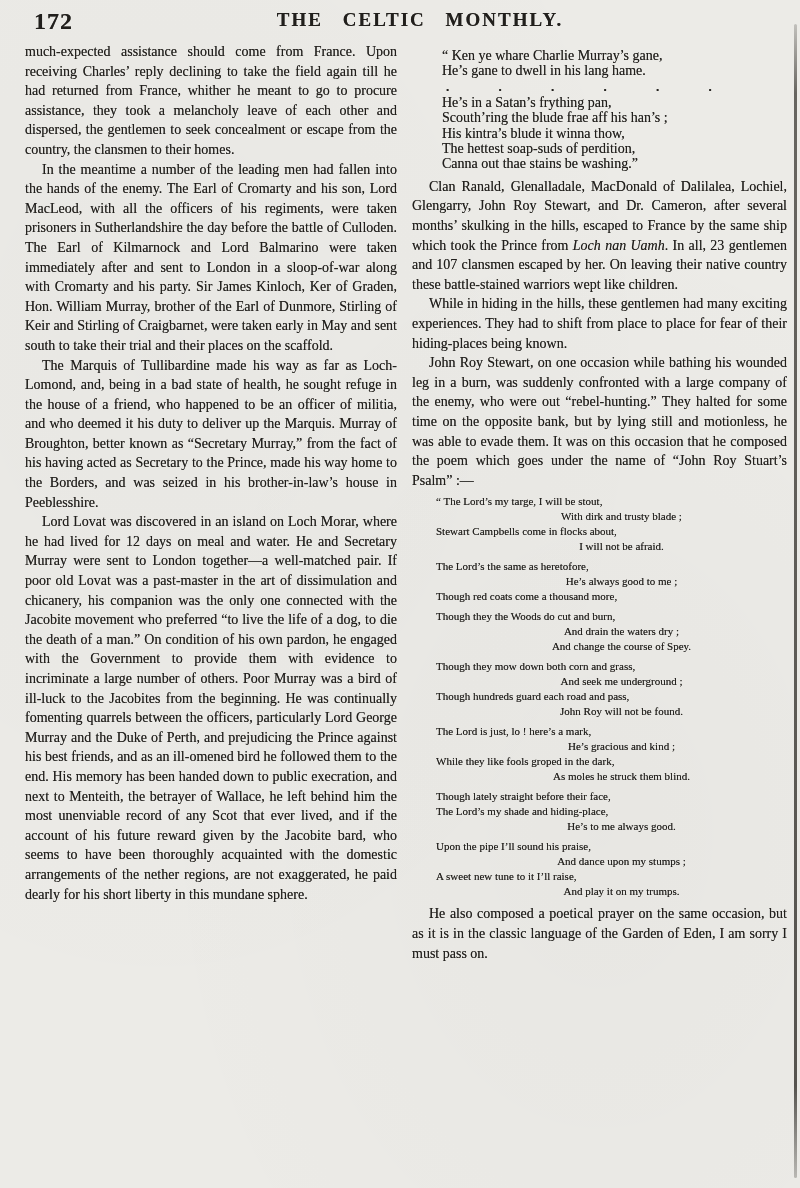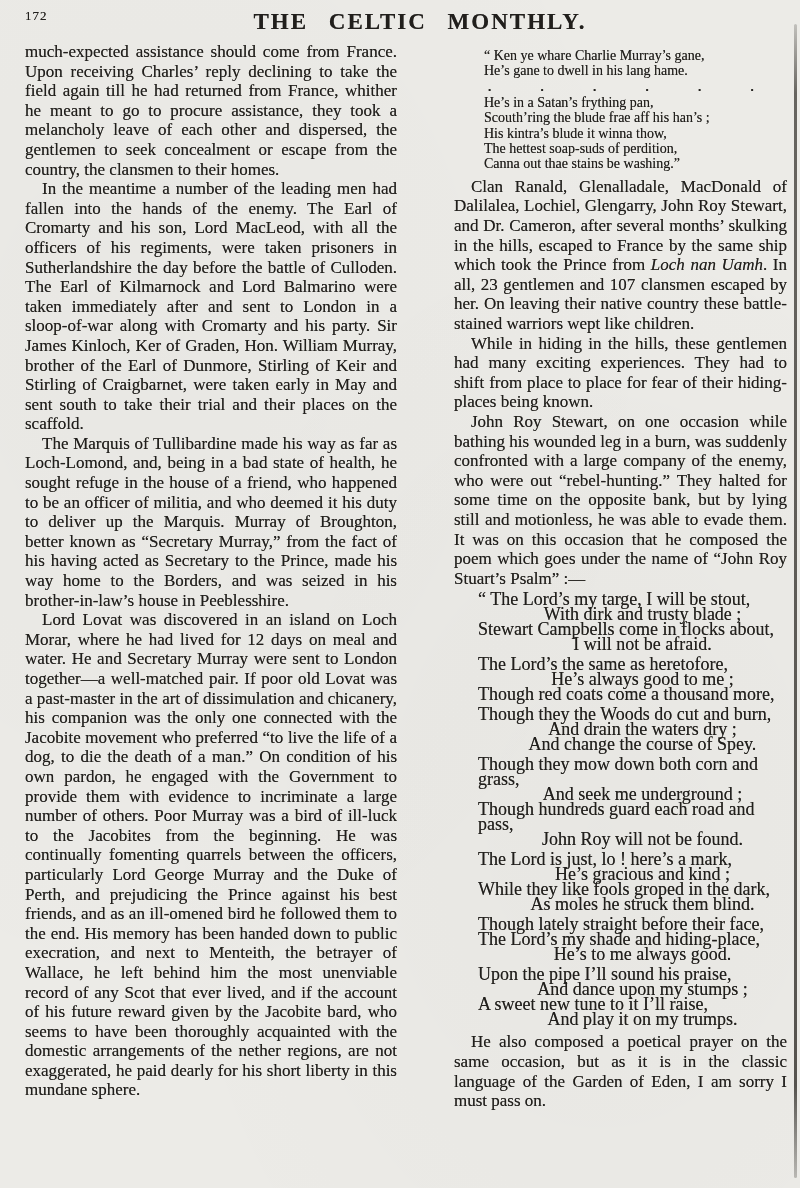--- a/index.html
+++ b/index.html
@@ -17,42 +17,42 @@
     overflow:hidden;
     text-shadow:0 0 0.4px rgba(33,31,28,0.65);
   }
   .scan-edge {
     position:absolute; right:3px; top:24px; bottom:10px; width:3px;
     background:linear-gradient(180deg, rgba(70,67,62,0.25), rgba(70,67,62,0.8) 6%, rgba(60,57,52,0.85) 92%, rgba(70,67,62,0.3));
     border-radius:2px;
   }
   .header { position:relative; height:40px; padding-top:9px; }
   .page-number {
-    position:absolute; left:25px; top:8px;
-    font-size:13px; font-weight:normal; letter-spacing:1px;
+    position:absolute; left:34px; top:8px;
+    font-size:24px; font-weight:bold; letter-spacing:1px;
   }
   .page-title {
     text-align:center;
-    font-size:23px; font-weight:bold;
+    font-size:19px; font-weight:bold;
     letter-spacing:2px; word-spacing:13px;padding-left:40px;
   }
   .columns { display:flex; padding:2px 13px 0 25px; gap:15px; }
   .col-left { width:372px; flex:0 0 372px; }
-  .col-right { flex:1; min-width:0;margin-left:42px; }
+  .col-right { flex:1; min-width:0; }
   .body-par {
-    font-size:17px; line-height:19.6px;
+    font-size:14px; line-height:19.6px;
     text-align:justify; text-indent:17px;
   }
   .no-indent { text-indent:0; }
   .poem1 { margin:6px 0 5px 30px; font-size:14px; line-height:15.4px; }
   .poem-sep {
     word-spacing:46px; font-weight:bold;
     line-height:13px; padding:1px 0 2px 4px; font-size:13px;
   }
-  .poem2 { margin:4px 0 3px 24px; font-size:18px; line-height:15px; }
+  .poem2 { margin:4px 0 3px 24px; font-size:11px; line-height:15px; }
   .stanza { margin-bottom:5px; }
   .pl-indent { padding-left:20px;text-align:center; }
   .ital { font-style:italic; }
 </style>
 </head>
 <body>
 
 <div class="page">
   <div class="scan-edge"></div>
 

